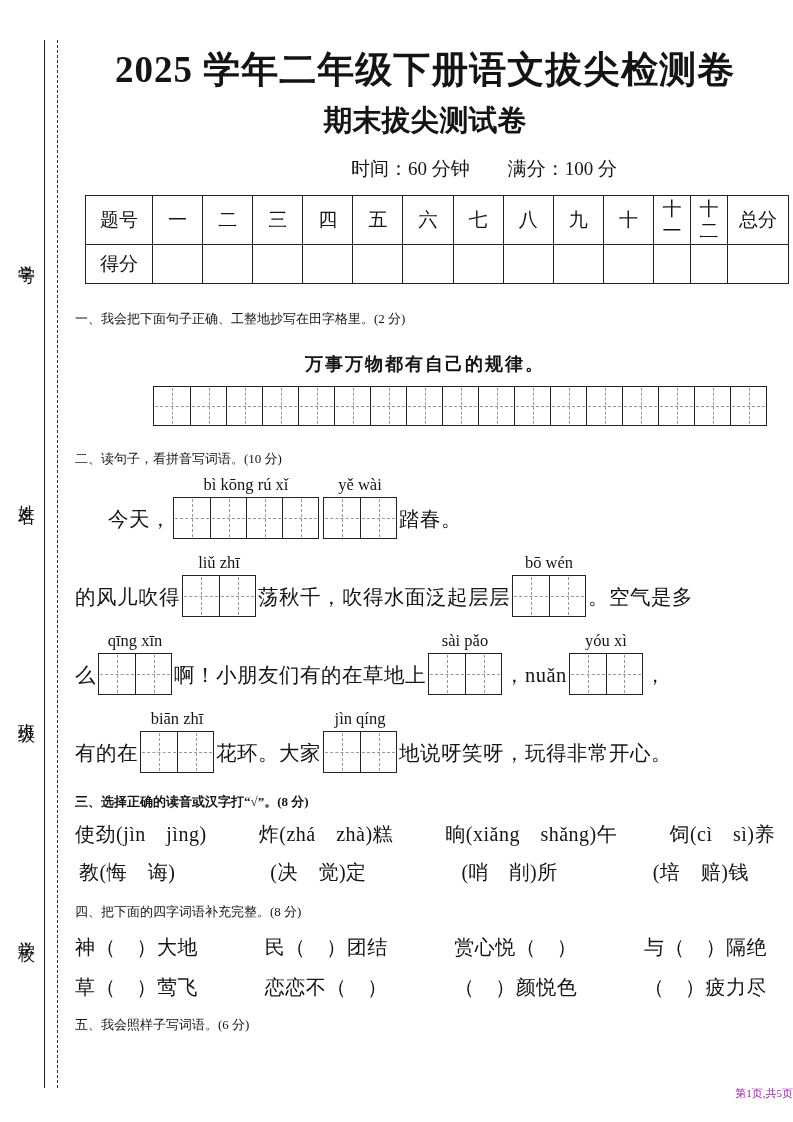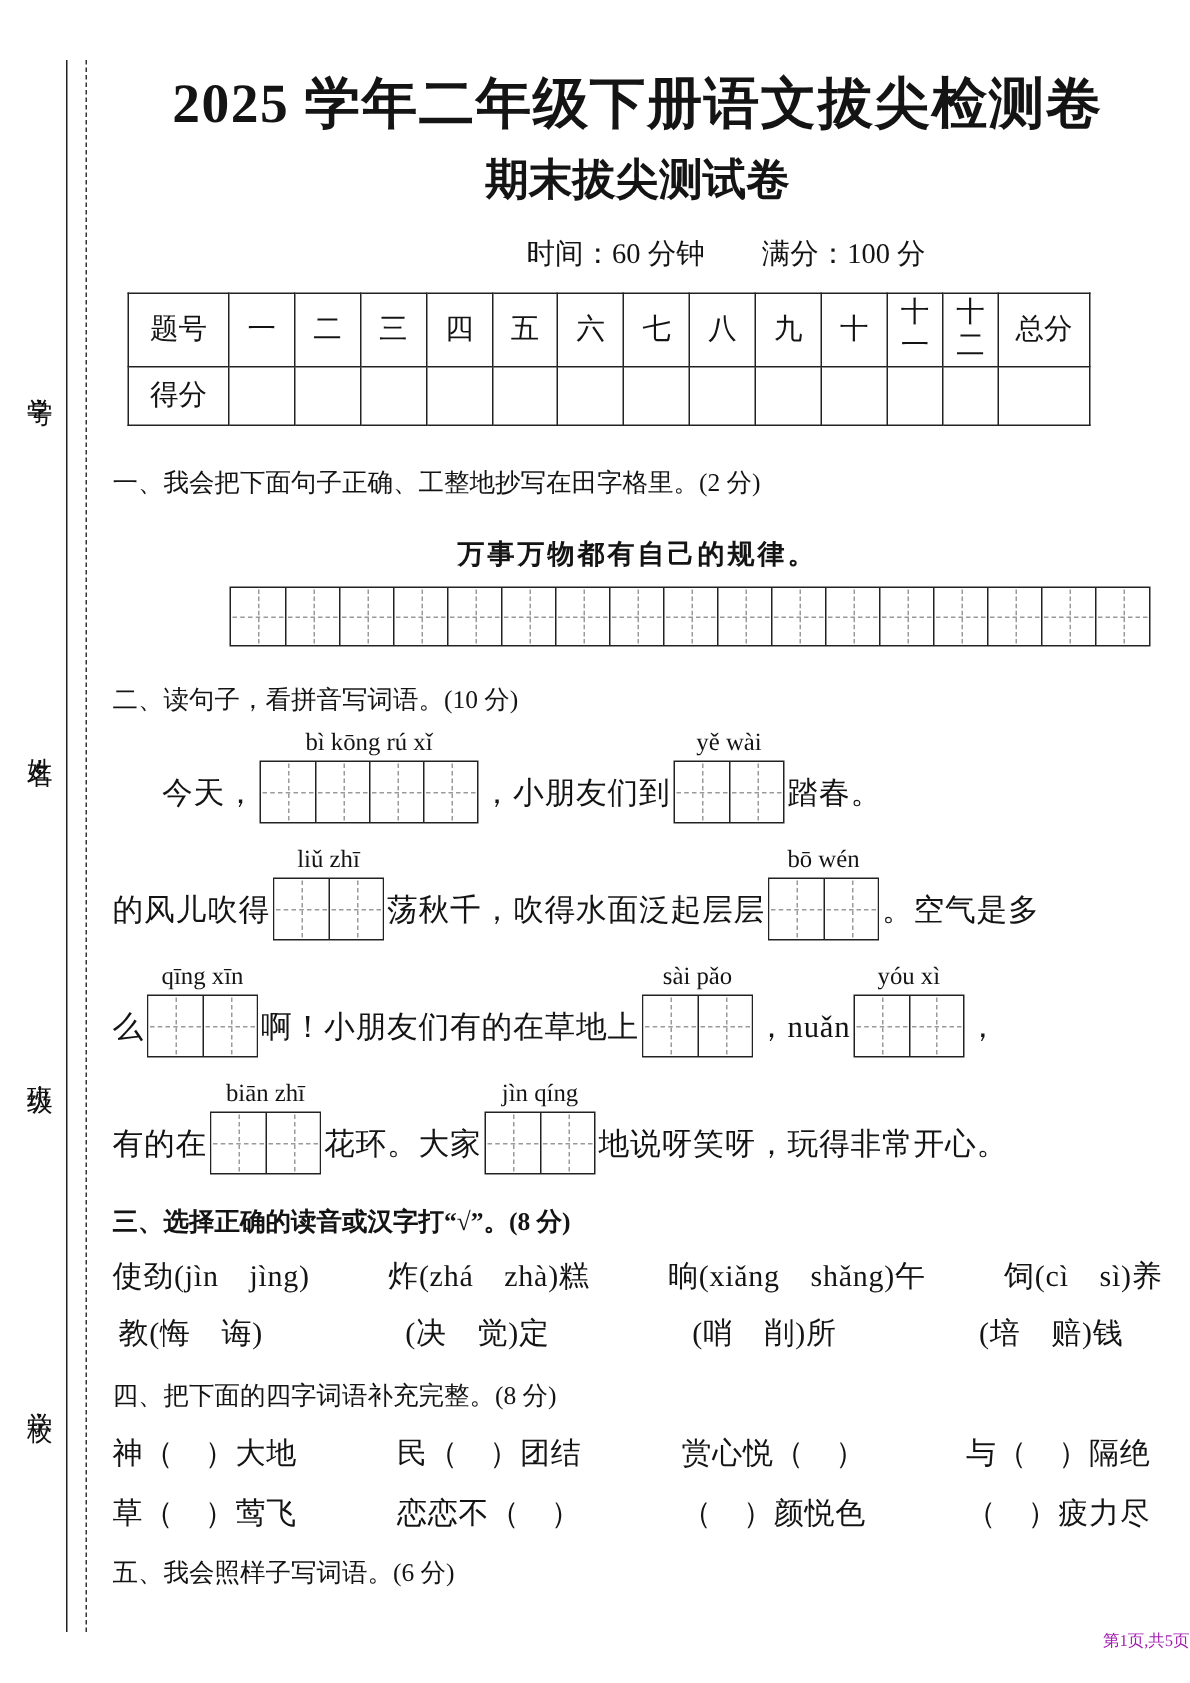--- a/index.html
+++ b/index.html
@@ -13,30 +13,30 @@
   .mlabel{position:absolute;left:15px;writing-mode:vertical-rl;font-size:17px;letter-spacing:3px;color:#111;}
   .m0{top:252px;} .m1{top:492px;} .m2{top:710px;} .m3{top:928px;}
 
   
   .content{position:absolute;left:75px;top:40px;width:700px;}
   h1.title{margin:6px 0 0;text-align:center;font-size:37px;font-weight:700;letter-spacing:1px;line-height:1.3;}
   h2.subtitle{margin:8px 0 0;text-align:center;font-size:29px;font-weight:700;line-height:1.3;}
   .meta{margin:16px 0 0 276px;font-size:19px;}
 
   
-  table.score{border-collapse:collapse;table-layout:fixed;width:642px;margin:13px 0 0 10px;}
+  table.score{border-collapse:collapse;table-layout:fixed;width:704px;margin:13px 0 0 10px;}
   table.score td{border:1.5px solid #222;text-align:center;vertical-align:middle;font-size:19px;
     padding:0 2px;word-break:break-all;line-height:1.15;}
   #score-head td{height:48px;}
   #score-row td{height:38px;}
   #score-head td:nth-child(1){width:62px;}
   #score-head td:nth-child(12),#score-head td:nth-child(13){width:32px;}
   #score-head td:nth-child(14){width:56px;}
 
-  .sec-heading{margin:0;font-size:17px;font-weight:400;line-height:1.3;}
+  .sec-heading{margin:0;font-size:13px;font-weight:400;line-height:1.3;}
   .h-s1{margin-top:27px;}
   .copy-sentence{margin-top:24px;text-align:center;font-size:18px;font-weight:700;letter-spacing:2px;}
 
   
   .tz-strip{display:flex;border:1.6px solid #222;width:max-content;margin:10px 0 0 78px;}
   .tz-cell{position:relative;width:36px;height:38px;border-left:1px solid #222;box-sizing:border-box;background:#fff;}
   .tz-cell:first-child{border-left:none;}
   .tz-cell::before{content:"";position:absolute;left:50%;top:1px;bottom:1px;border-left:1px dashed #9a9a9a;}
   .tz-cell::after{content:"";position:absolute;top:50%;left:1px;right:1px;border-top:1px dashed #9a9a9a;}
 
@@ -147,21 +147,20 @@
           <div class="seg-text">今天，</div>
           <div class="seg-boxes">
             <div class="pinyin">bì  kōng  rú  xǐ</div>
             <div class="boxes">
               <div class="tz-cell"></div>
               <div class="tz-cell"></div>
               <div class="tz-cell"></div>
               <div class="tz-cell"></div>
             </div>
           </div>
-          <div class="seg-text">，小朋友们到</div>
           <div class="seg-boxes">
             <div class="pinyin">yě  wài</div>
             <div class="boxes">
               <div class="tz-cell"></div>
               <div class="tz-cell"></div>
             </div>
           </div>
           <div class="seg-text">踏春。</div>
         </div>
         <div class="s2-line">

